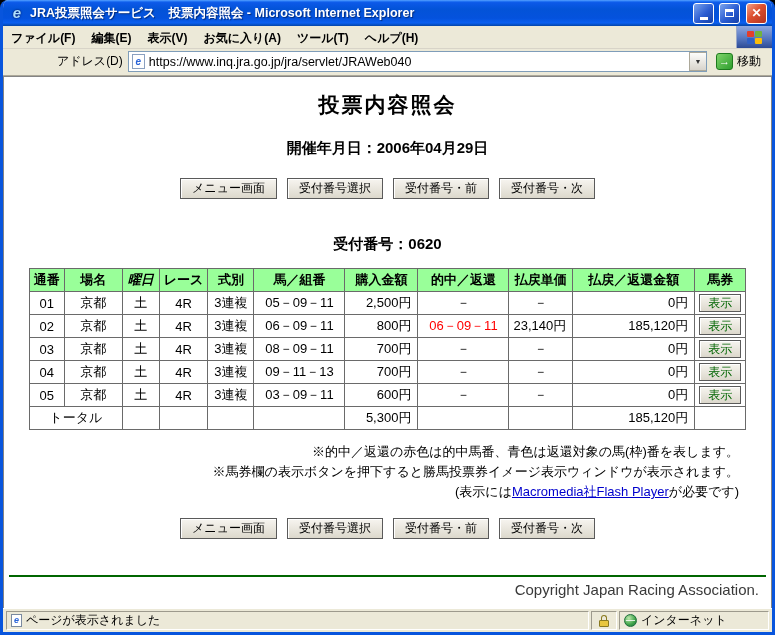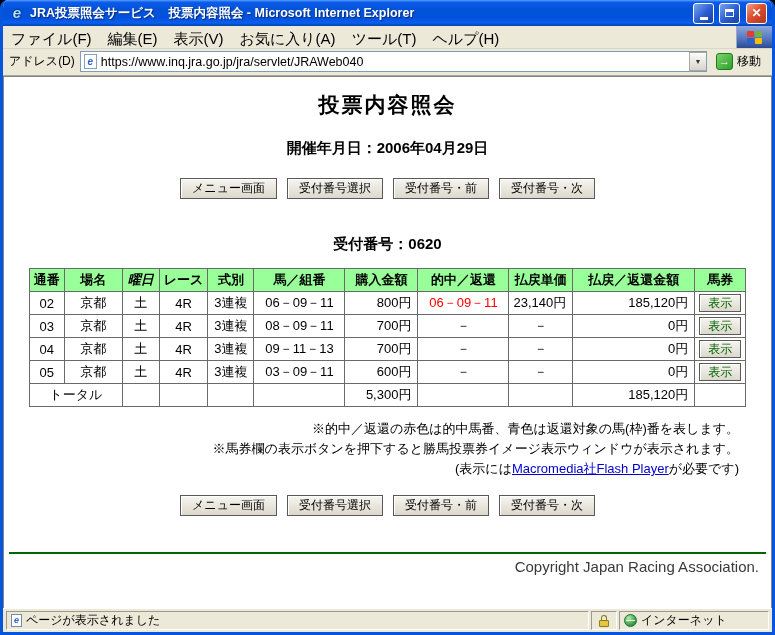--- a/index.html
+++ b/index.html
@@ -45,40 +45,40 @@
   .glyph-max { width:9px; height:8px; border:1px solid #fff; border-top:3px solid #fff; }
 
   
   .menubar {
     height:23px; flex:0 0 23px;
     background:#ece9d8;
     display:flex; align-items:stretch;
     border-bottom:1px solid #d8d4c8;
   }
   .menu-item {
-    padding:4px 8px 0 8px; font-size:15px; color:#000; white-space:nowrap;
+    padding:4px 8px 0 8px; font-size:12px; color:#000; white-space:nowrap;font-weight:bold;
   }
   .winlogo-box {
     margin-left:auto; width:36px;
     background:linear-gradient(180deg,#8fa8e0 0%,#5273bd 60%,#2c4a94 100%);
     display:flex; align-items:center; justify-content:center;
     border-left:1px solid #9aa8c8;
   }
   .winflag { display:grid; grid-template-columns:7px 7px; grid-template-rows:6px 6px; gap:1px; }
   .winflag i { display:block; border-radius:1px; }
 
   
   .addressbar {
     height:27px; flex:0 0 27px;
     background:#ece9d8;
     display:flex; align-items:center; gap:5px;
     padding:2px 4px 3px 6px;
     border-bottom:1px solid #aca899;
   }
-  .addr-label { font-size:12px; color:#000; white-space:nowrap; }
+  .addr-label { font-size:12px; color:#000; white-space:nowrap;margin-left:48px; }
   .addr-field {
     flex:1; height:21px;
     background:#fff; border:1px solid #7f9db9;
     display:flex; align-items:center; gap:4px; padding-left:3px;
     overflow:hidden;
   }
   .page-icon {
     width:13px; height:15px; flex:0 0 13px;
     background:#fff; border:1px solid #8aa0c0;
     color:#2a64d8; font-size:10px; font-weight:bold; font-style:italic;
@@ -279,20 +279,33 @@
             <th>馬／組番</th>
             <th>購入金額</th>
             <th>的中／返還</th>
             <th>払戻単価</th>
             <th>払戻／返還金額</th>
             <th>馬券</th>
           </tr>
       </thead>
       <tbody>
           <tr>
+            <td>01</td>
+            <td>京都</td>
+            <td>土</td>
+            <td>4R</td>
+            <td>3連複</td>
+            <td>05－09－11</td>
+            <td class="num">2,500円</td>
+            <td>－</td>
+            <td>－</td>
+            <td class="num">0円</td>
+            <td><button class="mini-btn">表示</button></td>
+          </tr>
+          <tr>
             <td>02</td>
             <td>京都</td>
             <td>土</td>
             <td>4R</td>
             <td>3連複</td>
             <td>06－09－11</td>
             <td class="num">800円</td>
             <td style="color: rgb(255, 0, 0);">06－09－11</td>
             <td class="num">23,140円</td>
             <td class="num">185,120円</td>

